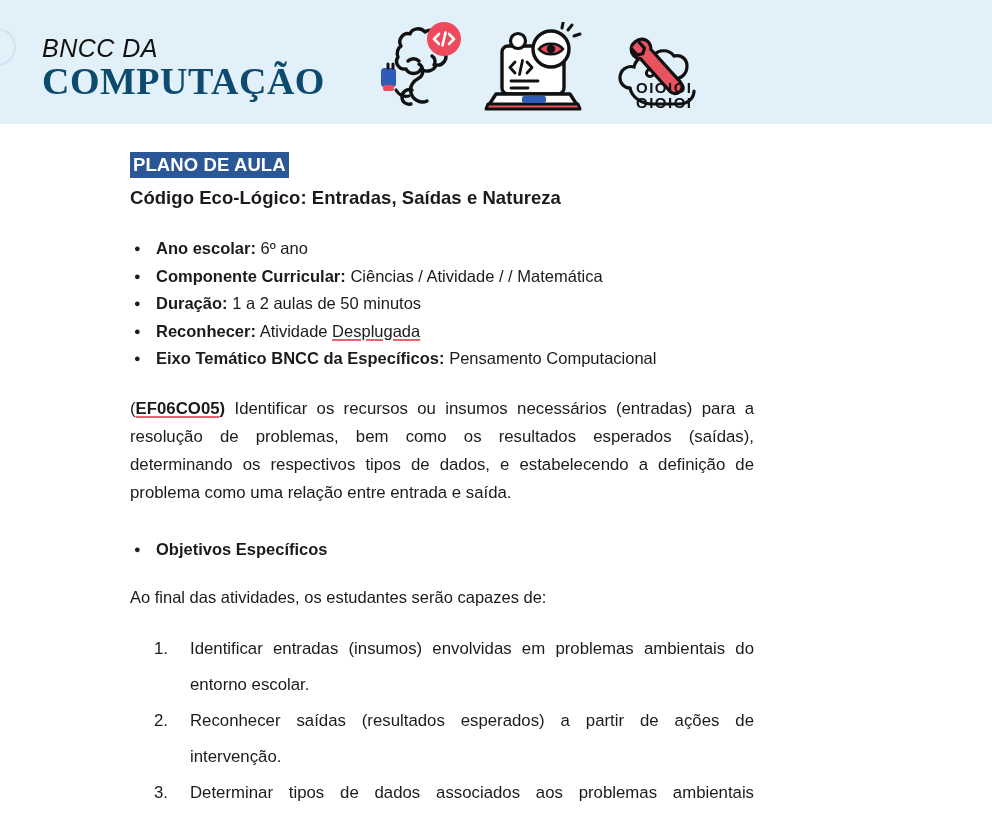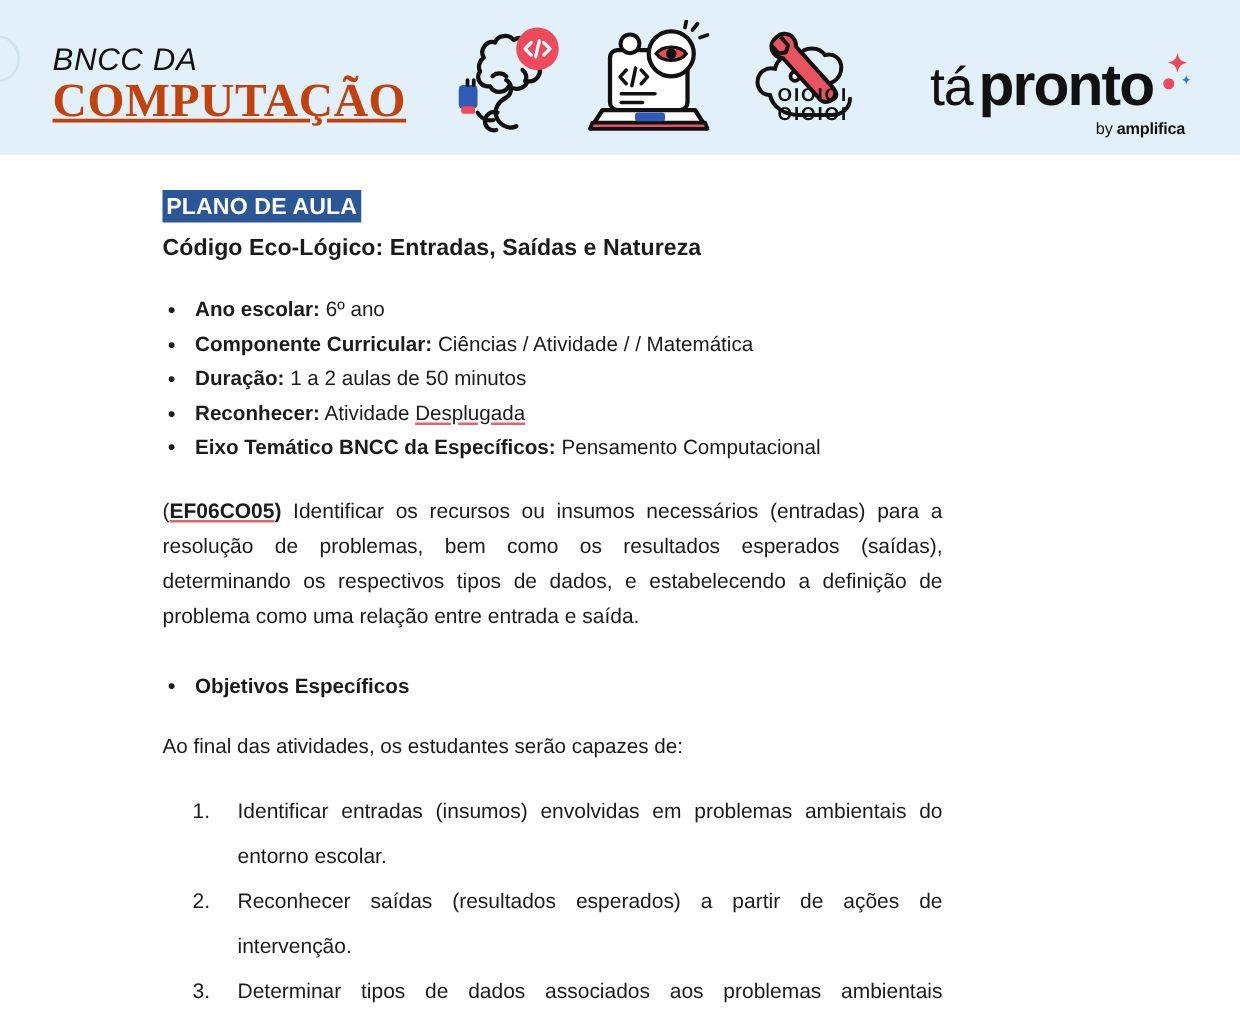--- a/index.html
+++ b/index.html
@@ -47,32 +47,31 @@
     font-size: 25px;
     letter-spacing: 0.5px;
     color: #111111;
     line-height: 1;
   }
   .brand-line2 {
     font-family: "Liberation Serif", serif;
     font-weight: 700;
     font-size: 38px;
     letter-spacing: 0.5px;
-    color: #c2410c;
+    color: #0c4a6e;
     line-height: 1.05;
     margin-top: 1px;
-    text-decoration: underline;
   }
 
   .header-icons {
     position: absolute;
-    left: 360px;
+    left: 374px;
     top: 16px;
     display: flex;
-    align-items: flex-start;
+    align-items: flex-end;
     gap: 18px;
   }
   .header-icon {
     display: block;
   }
 
   .taproto-logo {
     position: absolute;
     right: 26px;
     top: 40px;
@@ -324,36 +323,20 @@
       <circle cx="44" cy="45" r="3.6" fill="#fff" stroke="#111" stroke-width="3"></circle>
       <g transform="rotate(-42 50 30)">
         <path d="M44 4c-5 0-9 4-9 9 0 3 1 5 3 7l0 44c0 4 3 7 7 7s7-3 7-7l0-44c2-2 3-4 3-7 0-5-4-9-9-9z" fill="#e8535f" stroke="#111" stroke-width="3.2" stroke-linejoin="round"></path>
         <path d="M38 6l0 9 5 3 5-3 0-9" fill="#e8535f" stroke="#111" stroke-width="3.2" stroke-linejoin="round"></path>
       </g>
       <text x="30" y="65" font-family="Liberation Sans, sans-serif" font-size="15" font-weight="700" fill="#111" letter-spacing="1.5">OIOIOI</text>
       <text x="30" y="80" font-family="Liberation Sans, sans-serif" font-size="15" font-weight="700" fill="#111" letter-spacing="1.5">OIOIOI</text>
     </svg>
   </div>
 
-  <div class="taproto-logo">
-    <div class="tp-row">
-      <span class="tp-ta">tá</span>
-      <span class="tp-pronto">pronto</span>
-      <span class="tp-sparkles">
-        <svg width="30" height="44" viewBox="0 0 30 44">
-          <path d="M17 2c1.2 5.6 2.6 7 8 8.2 -5.4 1.2-6.8 2.6-8 8.2 -1.2-5.6-2.6-7-8-8.2 5.4-1.2 6.8-2.6 8-8.2z" fill="#ee4a5b"></path>
-          <circle cx="10" cy="27" r="4.4" fill="#ee4a5b"></circle>
-          <path d="M24 20c.6 2.6 1.2 3.2 3.6 3.8 -2.4 .6-3 1.2-3.6 3.8 -.6-2.6-1.2-3.2-3.6-3.8 2.4-.6 3-1.2 3.6-3.8z" fill="#2f7fd1"></path>
-        </svg>
-      </span>
-    </div>
-    <div class="tp-by">
-      <span>by </span><b>amplifica</b>
-    </div>
-  </div>
 </div>
 
 <div class="doc">
   <div class="doc-inner">
 
     <div>
       <span class="hl-blue">PLANO DE AULA</span>
     </div>
 
     <div class="subtitle">Código Eco-Lógico: Entradas, Saídas e Natureza</div>

